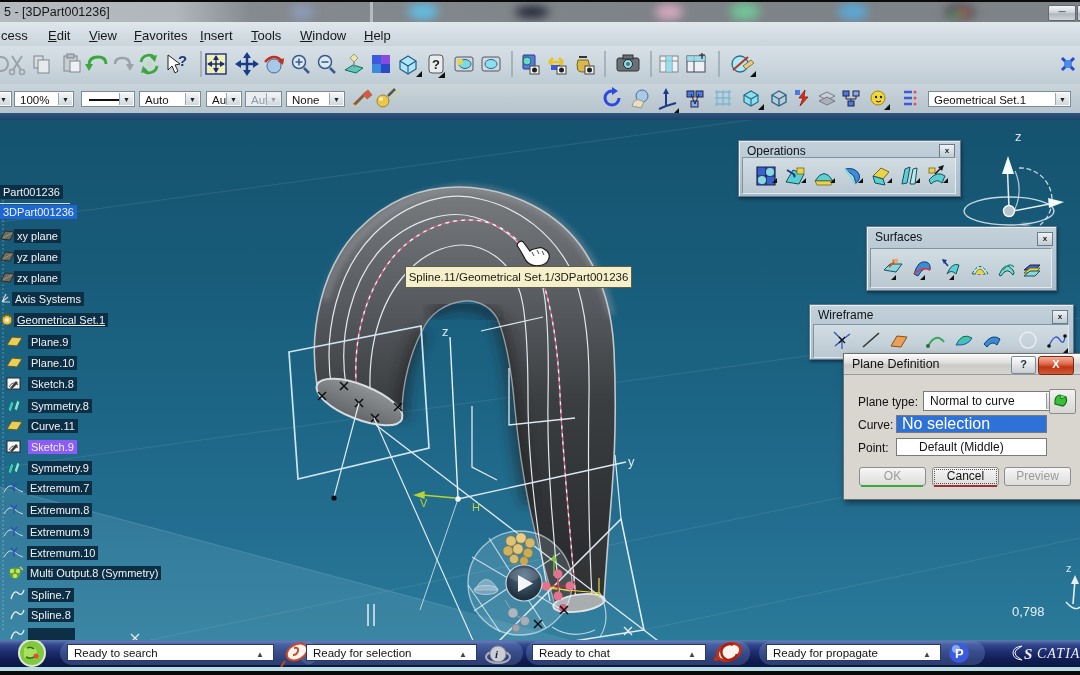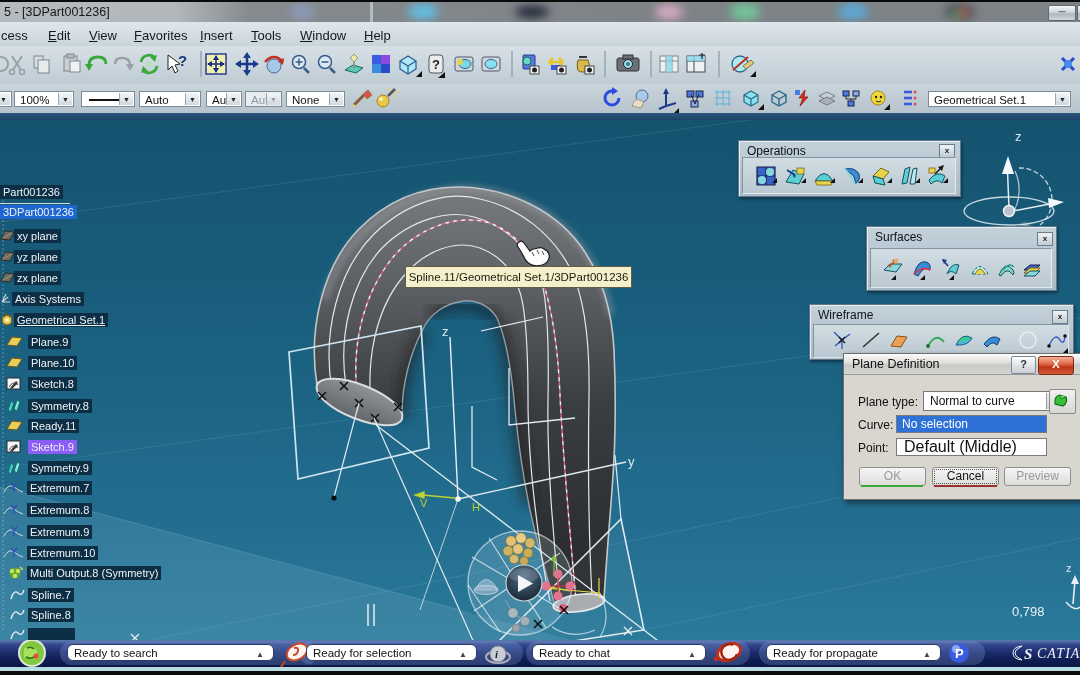--- a/index.html
+++ b/index.html
@@ -29,21 +29,21 @@
 .fwin .ftitle{position:absolute;left:8px;top:3px;font-size:12px;color:#0d1217;}
 .fwin .fx{position:absolute;width:14px;height:12px;background:linear-gradient(#eef2f5,#c0cbd3);border:1px solid #6a7d8c;color:#222;font-size:8px;line-height:11px;text-align:center;font-weight:bold;}
 .fwin .fbody{position:absolute;background:linear-gradient(#d2dde3,#bac8d1);border:1px solid #8ba0ae;border-top-color:#7f95a4;border-left-color:#7f95a4;border-right-color:#e4ebef;border-bottom-color:#e4ebef;}
 
 #dlg{left:809px;top:353px;width:240px;height:145px;background:#d9d6d0;border:1px solid #6f6f6f;box-shadow:2px 3px 6px rgba(0,0,10,.5);margin-left:34px;}
 #dlgtitle{position:absolute;left:0;top:0;width:100%;height:20px;background:linear-gradient(#fdfdfd,#dcdcda 45%,#c9c9c6 55%,#d6d5d2);border-bottom:1px solid #9a9a9a;}
 #dlg .lbl{position:absolute;font-size:12px;color:#111;}
 .dbtn{position:absolute;width:65px;height:17px;background:linear-gradient(#f6f6f6,#dddddc);border:1px solid #8e8e8e;border-radius:3px;font-size:12px;text-align:center;line-height:16px;}
 
 #statusbar{left:0;top:640px;width:1080px;height:27px;background:linear-gradient(#5d7ab0 0%,#32468c 18%,#1d2d6e 45%,#101d52 75%,#0c1743 100%);}
-.sfield{position:absolute;top:4px;height:17px;background:#fff;border:1px solid #2a3a66;border-radius:6px;font-size:11.5px;color:#111;line-height:17px;padding-left:6px;box-sizing:border-box;}
+.sfield{position:absolute;top:4px;height:17px;background:#fff;border:1px solid #2a3a66;border-radius:0;font-size:11.5px;color:#111;line-height:17px;padding-left:6px;box-sizing:border-box;}
 .sfield .up{position:absolute;top:1px;font-size:8px;color:#444;}
 #strip1{left:0;top:667px;width:1080px;height:4px;background:#b7dde2;}
 #strip2{left:0;top:671px;width:1080px;height:4px;background:#0a0a0a;}
 #topblack{left:0;top:0;width:1080px;height:2px;background:#0a0a0a;}
 .tooltip{left:405px;top:266px;width:225px;height:20px;background:#f5f0cb;border:1px solid #5f5f48;font-size:11.5px;color:#1a1a10;line-height:20px;text-align:center;}
 </style>
 </head>
 <body>
 <div id="page">
   <div id="viewport" class="abs"></div>
@@ -493,21 +493,21 @@
       <svg class="abs" style="left:6px;top:376px" width="16" height="15">
         <rect x="1" y="2" width="13" height="11" fill="#f4f6f8" stroke="#2a2a2a"></rect>
         <path d="M3,11 Q7,4 12,9" stroke="#555" stroke-width="1" fill="none"></path>
         <path d="M4,12 L10,5 L12,7 L6,13 Z" fill="#3a3a3a"></path>
       </svg>
       <div class="titem" style="left:28px;top:399px;min-width:53px;background:#0d2f45;box-sizing:border-box">Symmetry.8</div>
       <svg class="abs" style="left:6px;top:398px" width="16" height="15">
         <polygon points="2,12 5,3 8,5 5,14" fill="#46c8c0" stroke="#0e6e68"></polygon>
         <polygon points="8,11 11,2 14,4 11,13" fill="#8ae0da" stroke="#0e6e68"></polygon>
       </svg>
-      <div class="titem" style="left:28px;top:419px;min-width:41px;background:#0d2f45;box-sizing:border-box">Ready.11</div>
+      <div class="titem" style="left:28px;top:419px;min-width:41px;background:#0d2f45;box-sizing:border-box">Curve.11</div>
       <svg class="abs" style="left:6px;top:420px" width="17" height="11">
         <polygon points="1,9 6,1 16,2 11,10" fill="#e8cf5c" stroke="#6e5a14" stroke-width="1"></polygon>
       </svg>
       <div class="titem" style="left:28px;top:440px;min-width:39px;background:#8b5cf6;box-sizing:border-box">Sketch.9</div>
       <svg class="abs" style="left:6px;top:439px" width="16" height="15">
         <rect x="1" y="2" width="13" height="11" fill="#f4f6f8" stroke="#2a2a2a"></rect>
         <path d="M3,11 Q7,4 12,9" stroke="#555" stroke-width="1" fill="none"></path>
         <path d="M4,12 L10,5 L12,7 L6,13 Z" fill="#3a3a3a"></path>
       </svg>
       <div class="titem" style="left:28px;top:461px;min-width:53px;background:#0d2f45;box-sizing:border-box">Symmetry.9</div>
@@ -703,23 +703,23 @@
 <div class="abs" style="left:79px;top:37px;width:142px;height:20px;background:#fff;border:1px solid #7a7a7a;box-sizing:border-box;font-size:12px;color:#111;line-height:18px;padding-left:6px">Normal to curve
   <div class="abs" style="right:1px;top:1px;width:16px;height:16px;background:linear-gradient(#f2f2f2,#cfcfcf);border-left:1px solid #9a9a9a;text-align:center;font-size:7px;line-height:16px;color:#222">▼</div>
 </div>
 <div class="abs" style="left:205px;top:35px;width:25px;height:23px;background:linear-gradient(#f2f2f2,#d6d6d4);border:1px solid #8a8a8a;border-radius:2px">
   <svg width="23" height="21">
           <path d="M5,14 Q4,6 10,5 L16,7 Q18,13 13,16 Z" fill="#3abf3a" stroke="#0e6e0e" stroke-width="1.2"></path>
           <path d="M10,5 L11,9 L16,7" fill="#7adf6a" stroke="#0e6e0e" stroke-width="0.8"></path>
         </svg>
 </div>
 <div class="lbl" style="left:14px;top:64px">Curve:</div>
-<div class="abs" style="left:52px;top:61px;width:151px;height:18px;background:#2e72d8;border:1px solid #7a7a7a;box-sizing:border-box;font-size:12px;color:#fff;line-height:16px;padding-left:5px">No selection</div>
+<div class="abs" style="left:52px;top:61px;width:151px;height:18px;background:#2e72d8;border:1px solid #7a7a7a;box-sizing:border-box;font-size:16px;color:#fff;line-height:16px;padding-left:5px">No selection</div>
 <div class="lbl" style="left:14px;top:87px">Point:</div>
-<div class="abs" style="left:52px;top:84px;width:151px;height:18px;background:#fff;border:1px solid #7a7a7a;box-sizing:border-box;font-size:16px;color:#111;line-height:16px;padding-left:7px">Default (Middle)</div>
+<div class="abs" style="left:52px;top:84px;width:151px;height:18px;background:#fff;border:1px solid #7a7a7a;box-sizing:border-box;font-size:12px;color:#111;line-height:16px;padding-left:22px">Default (Middle)</div>
 <div class="dbtn" style="left:15px;top:113px;color:#9a9a98">OK</div>
 <div class="dbtn" style="left:88px;top:113px;color:#111;outline:1px dotted #555;outline-offset:-3px"><u style="text-decoration:none">C</u>ancel</div>
 <div class="dbtn" style="left:160px;top:113px;color:#9a9a98">Preview</div>
 <div class="abs" style="left:17px;top:131px;width:62px;height:2px;background:#3aa83a"></div>
 <div class="abs" style="left:90px;top:131px;width:63px;height:2px;background:#9a3030"></div>
 </div>
 
   <div id="statusbar" class="abs">
       <svg width="1080" height="27" style="position:absolute;left:0;top:0">
 <rect x="60" y="1" width="258" height="24" rx="12" fill="rgba(130,160,220,0.28)"></rect>

